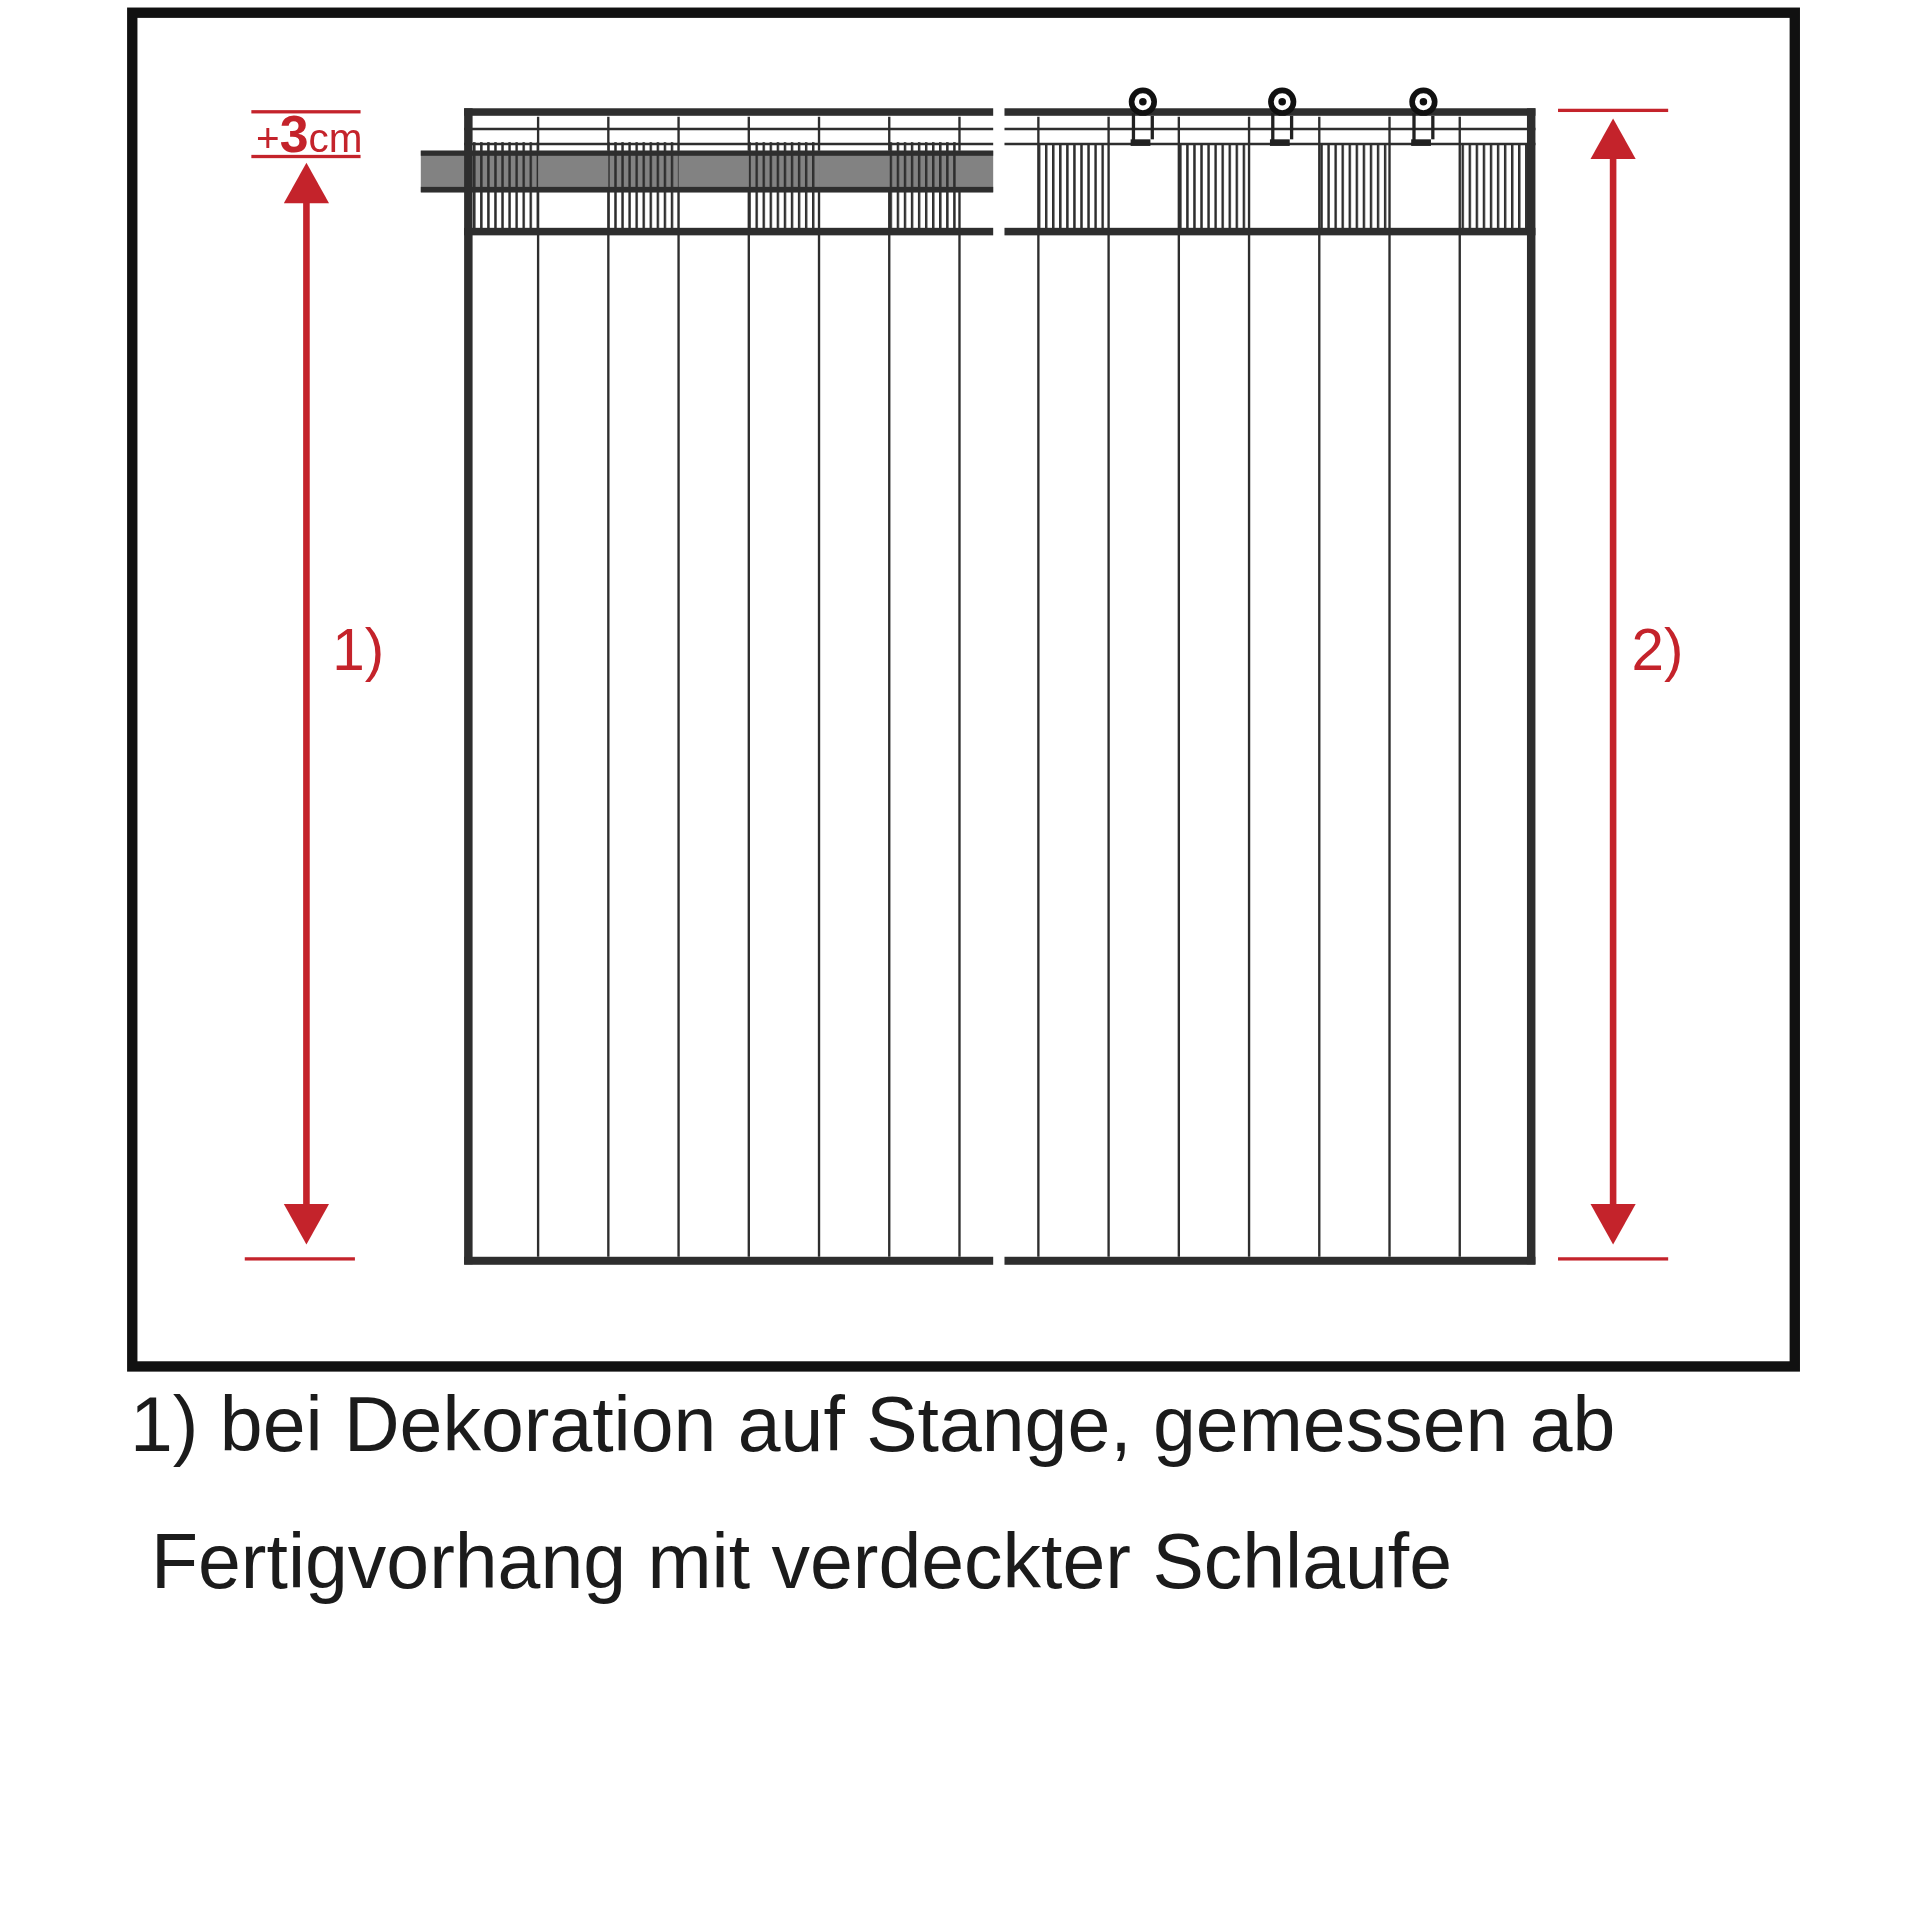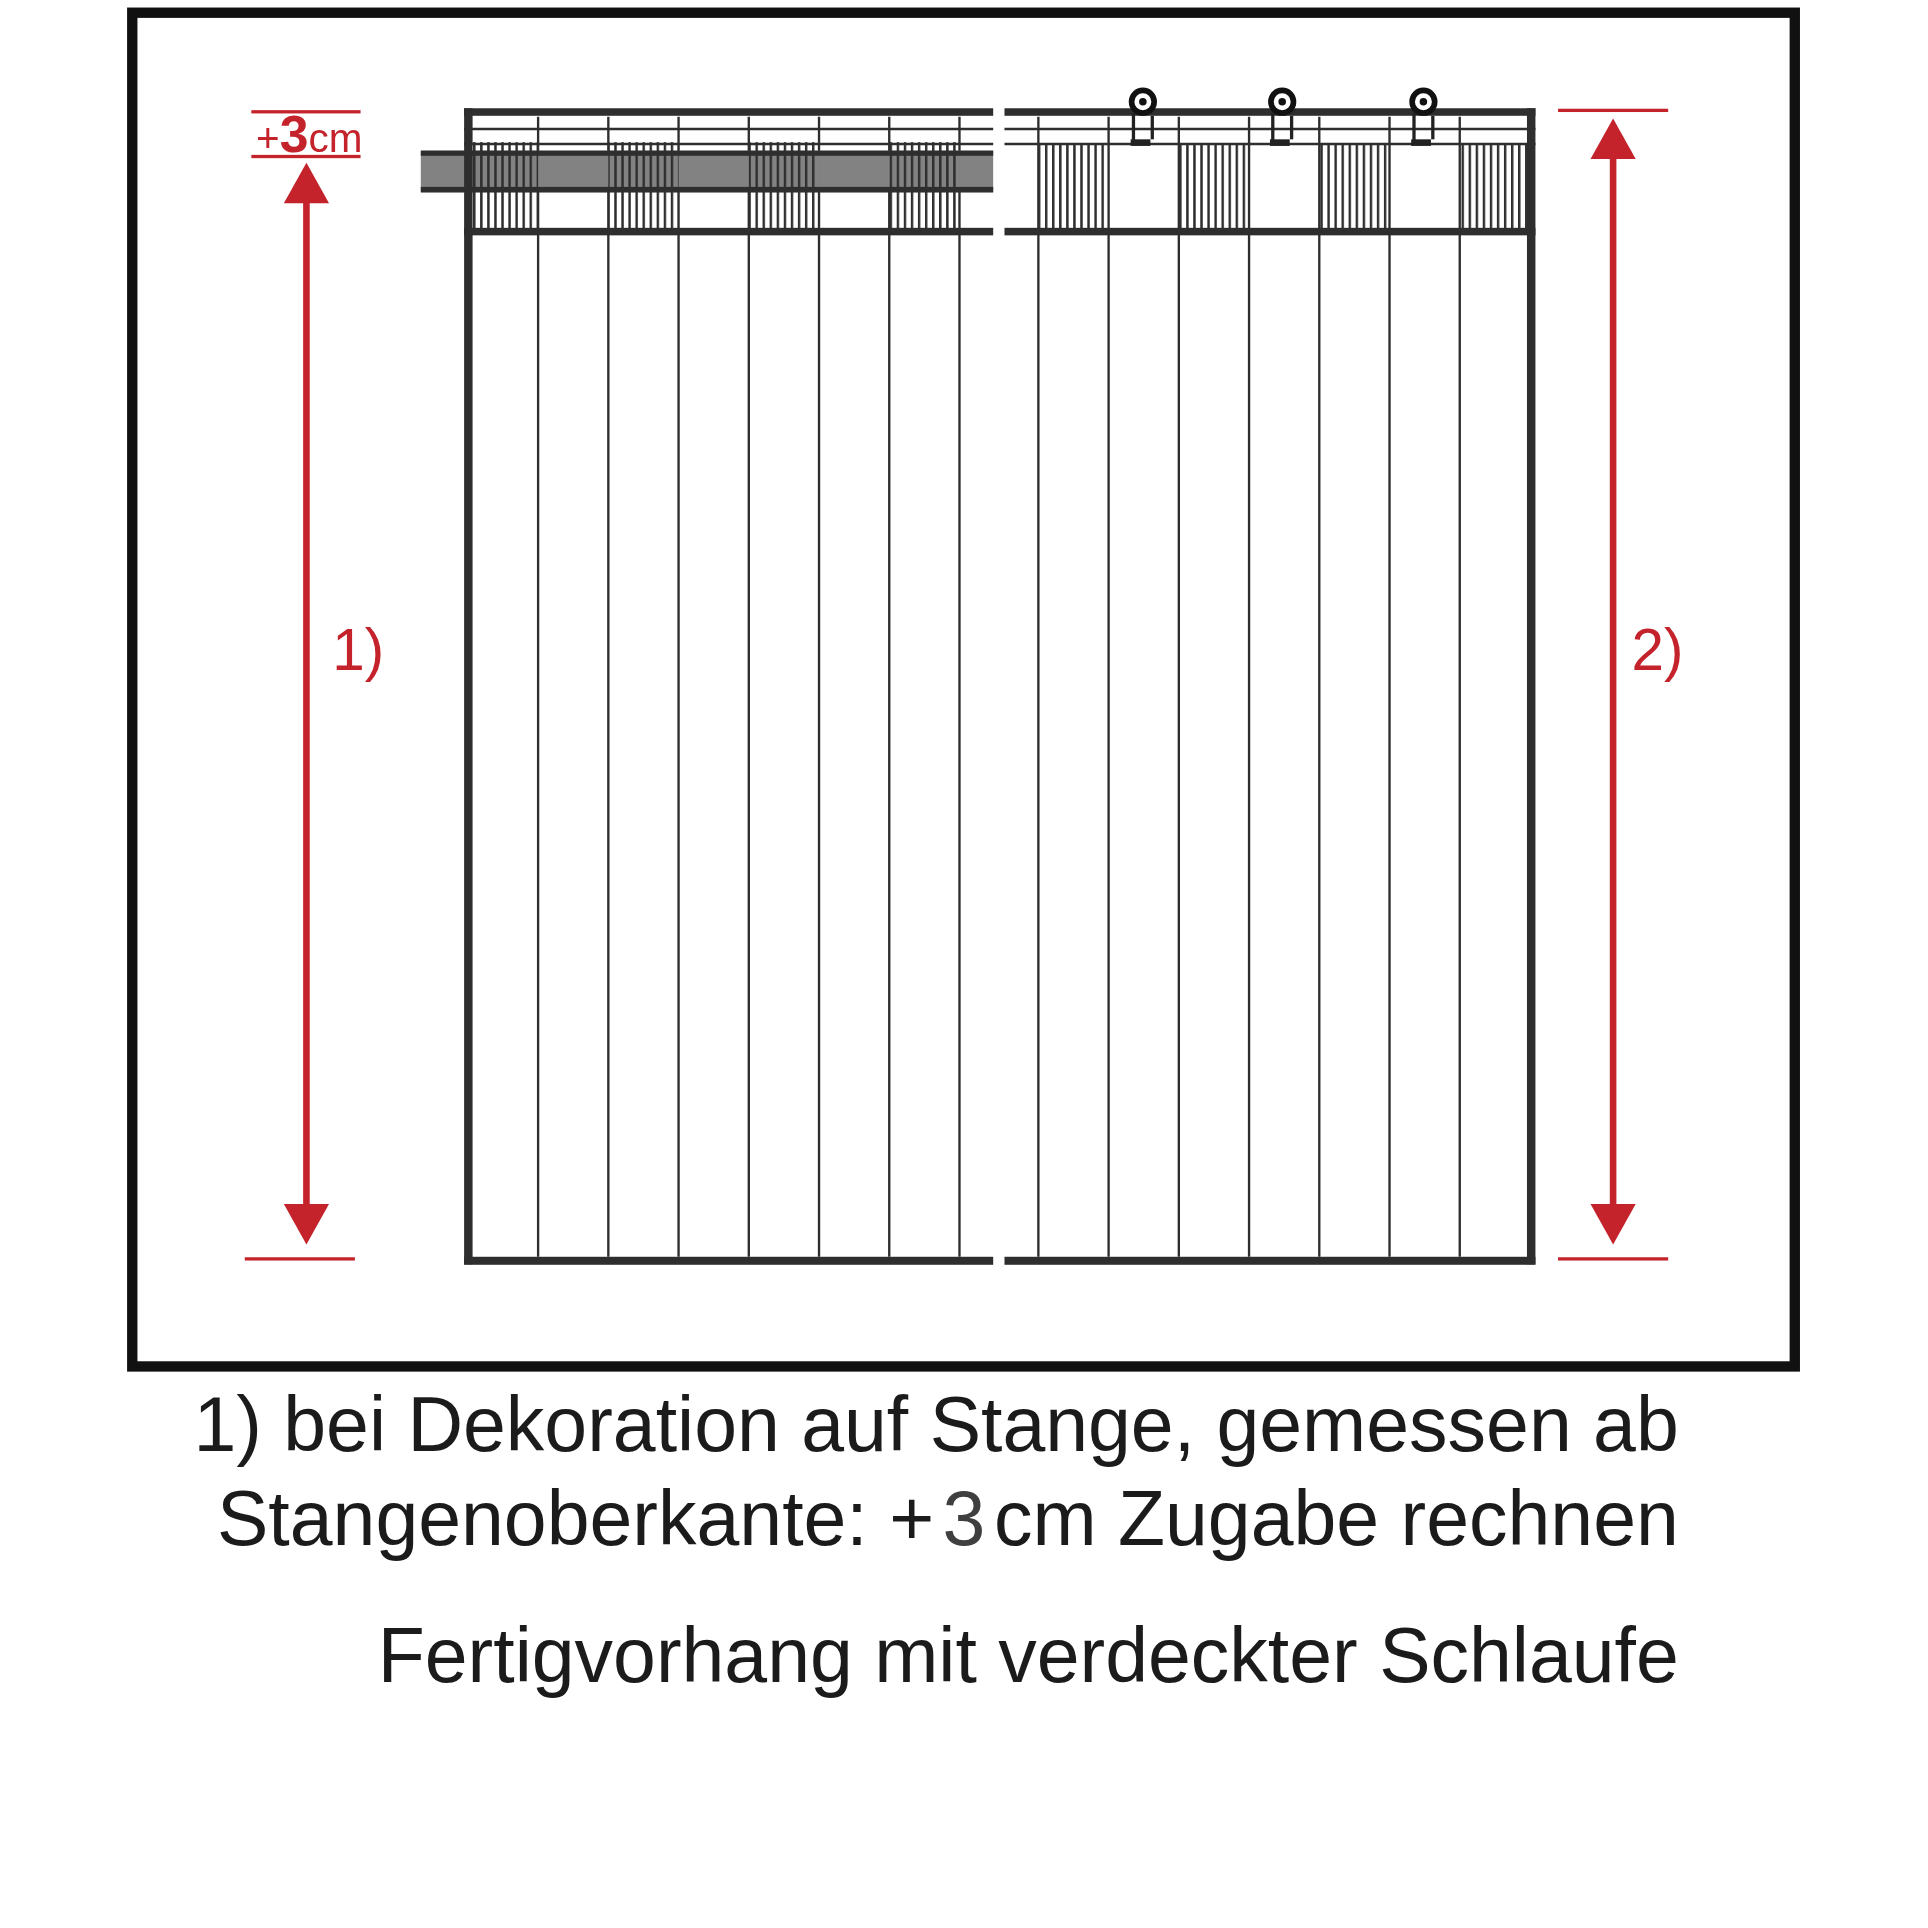--- a/index.html
+++ b/index.html
@@ -5,21 +5,21 @@
   html,body{margin:0;padding:0;}
   body{
     width:1928px;height:1928px;background:#ffffff;position:relative;overflow:hidden;
     font-family:"Liberation Sans", sans-serif;
   }
   #diagram-svg{position:absolute;left:0;top:0;}
   .fnotes{
     position:absolute;left:130px;top:1377px;
     font-size:77px;line-height:94px;color:#1b1b1b;white-space:nowrap;
   }
-  .fline{height:94px;text-align:right;}
+  .fline{height:94px;}
   .indent-a{padding-left:87px;}
   .indent-b{padding-left:62px;}
   .g3{color:#3f3f3f;padding:0 8.5px;}
   .last{margin-top:43px;margin-left:21px;}
   .red-label{font-size:62px;fill:#c4232b;}
   .plus3{fill:#c4232b;font-size:43px;font-weight:bold;}
   .plus3 .digit{font-size:55px;}
 </style>
 </head>
 <body>
@@ -126,16 +126,15 @@
       <rect x="1710" y="167" width="7" height="1113"></rect>
       <polygon points="1713.5,1322 1689.5,1279 1737.5,1279"></polygon>
       <rect x="1655" y="1335.5" width="117" height="3.5"></rect>
       <text x="1733" y="712" class="red-label">2)</text>
     </g>
   </g>
 </svg>
 
 <div class="fnotes">
   <div class="fline">1) bei Dekoration auf Stange, gemessen ab</div>
-  <div class="fline indent-a"><span>Stangenoberkante: +</span><span class="g3">3</span><span>cm Zugabe rechnen</span></div>
   <div class="fline last">Fertigvorhang mit verdeckter Schlaufe</div>
 </div>
 
 
 </body></html>

